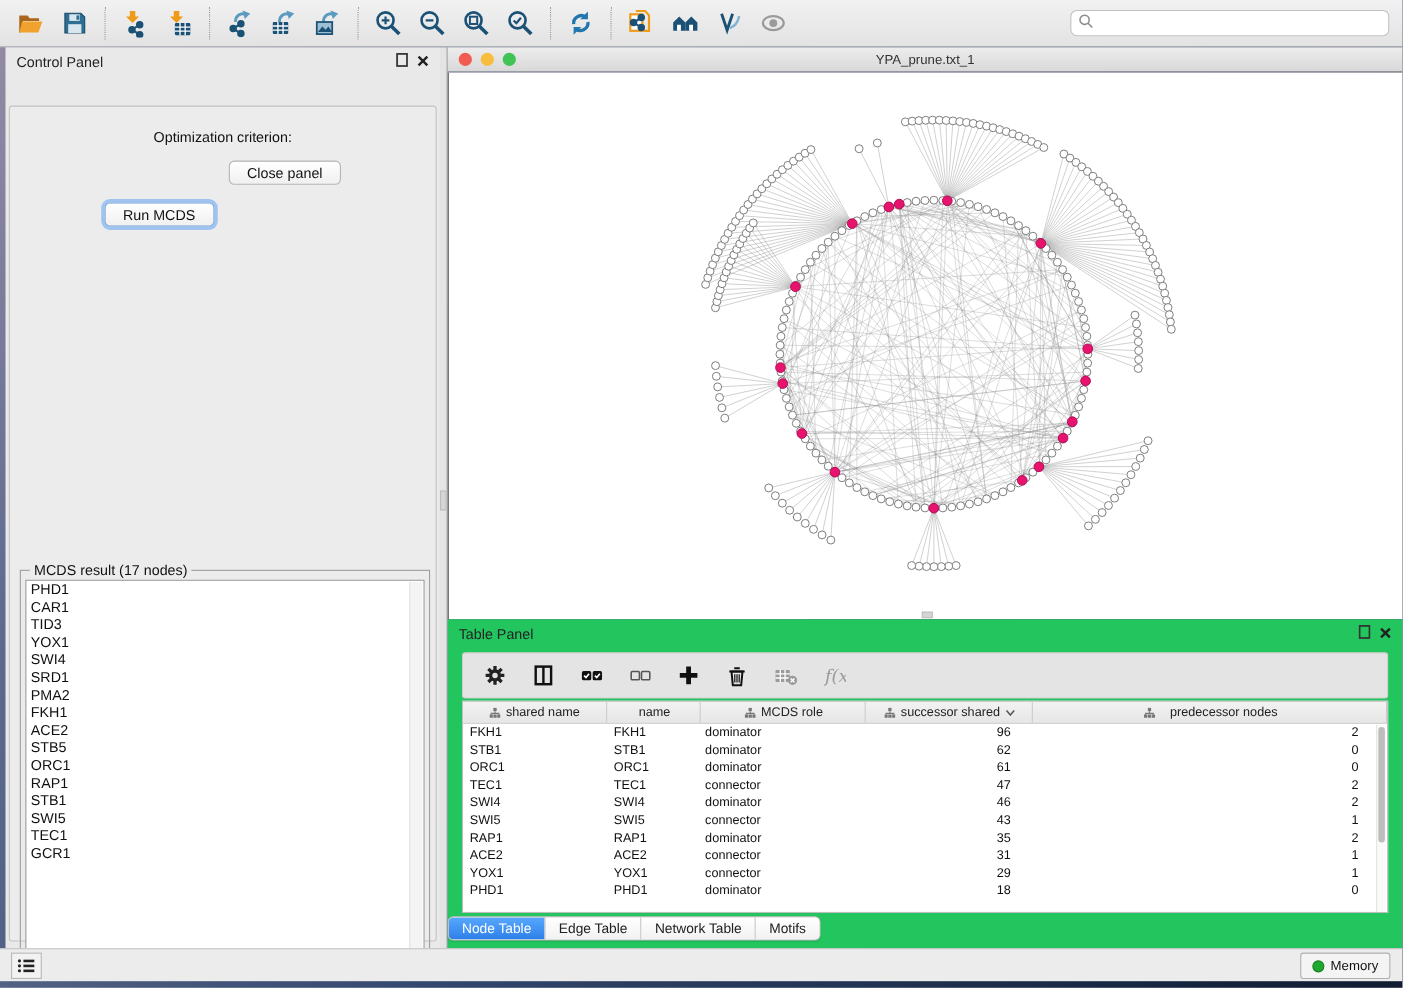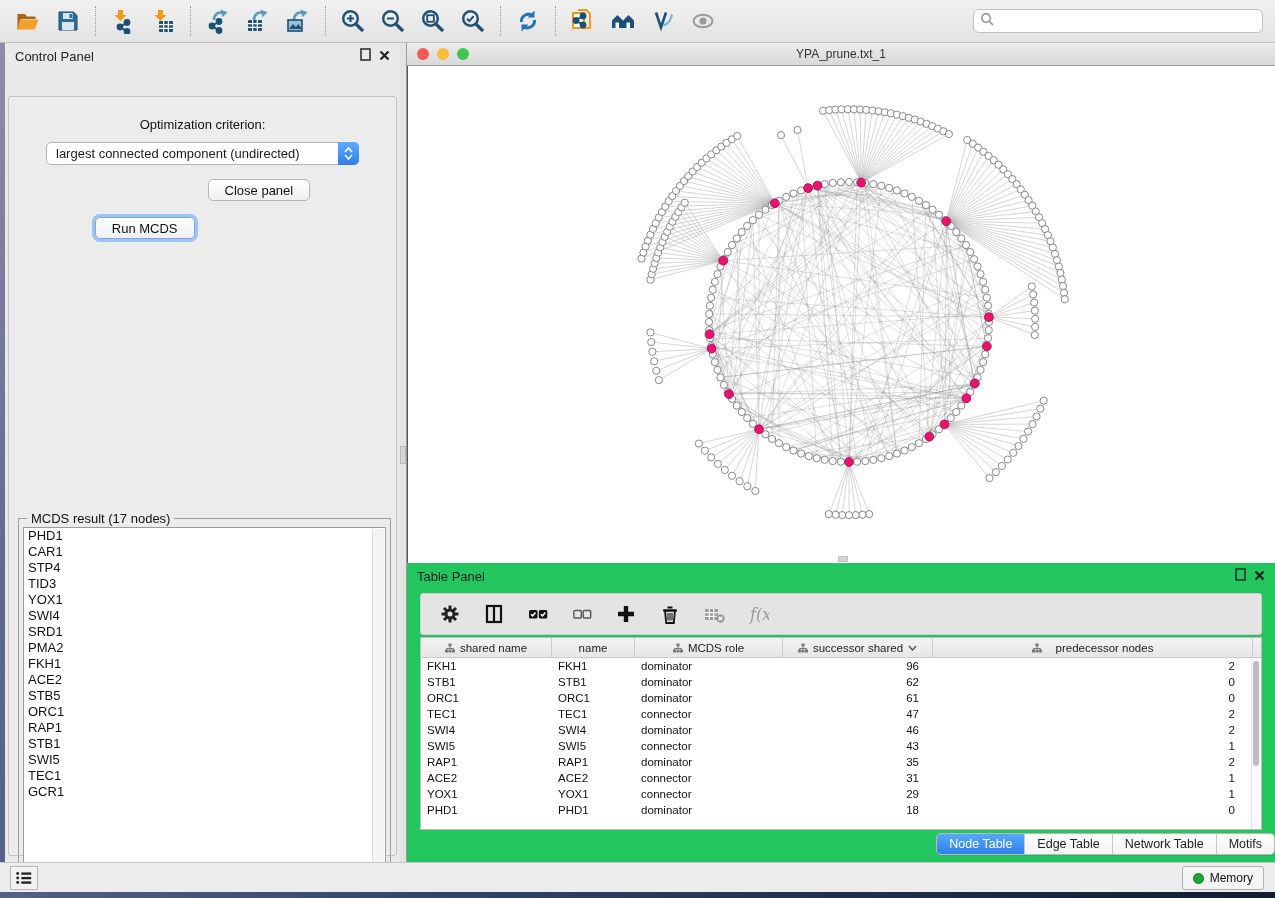--- a/index.html
+++ b/index.html
@@ -58,29 +58,29 @@
   .lights{position:absolute;left:10px;top:5px;display:flex;gap:8px;}
   .light{width:12px;height:12px;border-radius:50%;}
   .net-canvas{position:relative;width:868px;height:497px;background:#fff;border-left:1px solid #555;}
 
   
   .table-panel{position:absolute;left:407px;top:563px;width:868px;height:299px;background:#22c55e;}
   .tp-toolbar{position:absolute;left:13px;top:30px;width:842px;height:42px;background:#e4e4e4;
     border:1px solid #cfcfcf;border-radius:3px;display:flex;align-items:center;gap:22px;padding-left:18px;}
   .tp-icon{display:flex;align-items:center;justify-content:center;}
   .tbl{position:absolute;left:13px;top:74px;width:842px;height:193px;background:#fff;border:1px solid #bdbdbd;overflow:hidden;}
-  .tbl-head{display:flex;height:20px;background:linear-gradient(#f2f2f2,#e6e6e6);border-bottom:1px solid #c9c9c9;}
+  .tbl-head{display:flex;height:20px;background:linear-gradient(#f2f2f2,#e6e6e6);border-bottom:1px solid #c9c9c9;justify-content:space-between;}
   .th{display:flex;align-items:center;justify-content:center;gap:5px;font-size:11.5px;color:#222;
       border-right:1px solid #cccccc;position:relative;}
   .tbl-row{display:flex;height:16px;font-size:11.5px;color:#111;align-items:center;}
   .td{padding:0 6px;white-space:nowrap;overflow:hidden;}
   .td.num{text-align:right;}
   .tbl-scroll{position:absolute;right:1px;top:21px;width:9px;height:171px;background:#fafafa;border-left:1px solid #e4e4e4;}
   .tbl-thumb{position:absolute;left:1px;top:2px;width:6px;height:105px;background:#bdbdbd;border-radius:3px;}
-  .tp-tabs{position:absolute;left:0;top:270px;width:868px;display:flex;justify-content:flex-end;}
+  .tp-tabs{position:absolute;left:0;top:270px;width:868px;display:flex;justify-content:flex-start;}
   .tp-tabs .seg .tab{padding:3px 12px;font-size:12.5px;}
 
   
   .statusbar{position:absolute;left:0;top:862px;width:1275px;height:30px;background:#ececec;border-top:1px solid #c6c6c6;padding-left:19px;}
   .list-btn{position:absolute;left:10px;top:3px;width:28px;height:24px;background:#f2f2f2;border:1px solid #b8b8b8;
     display:flex;align-items:center;justify-content:center;}
   .memory-btn{position:absolute;right:11px;top:3px;height:24px;padding:0 10px;background:#f4f4f4;
     border:1px solid #b0b0b0;border-radius:3px;display:flex;align-items:center;gap:6px;font-size:12px;color:#111;}
   .memory-dot{width:11px;height:11px;border-radius:50%;background:#1ea830;border:1px solid #148022;}
 </style>
@@ -246,46 +246,34 @@
       <span><svg width="11" height="13" viewBox="0 0 11 13">
             <rect x="1" y="1" width="9" height="11" fill="none" stroke="#333" stroke-width="1.6"></rect>
           </svg></span>
       <span><svg width="11" height="11" viewBox="0 0 11 11">
             <path d="M1.5 1.5l8 8M9.5 1.5l-8 8" stroke="#222" stroke-width="2.2"></path>
           </svg></span>
     </span>
   </div>
   <div class="cp-inner">
     <div class="opt-label">Optimization criterion:</div>
-    <div class="dropdown">
-      <span>largest connected component (undirected)</span>
-      <span class="stepper">
-        <svg width="9" height="6" viewBox="0 0 9 6">
-            <path d="M1 5l3.5-4L8 5" fill="none" stroke="#fff" stroke-width="1.6"></path>
-          </svg>
-        <svg width="9" height="6" viewBox="0 0 9 6">
-            <path d="M1 1l3.5 4L8 1" fill="none" stroke="#fff" stroke-width="1.6"></path>
-          </svg>
-      </span>
-    </div>
     <div class="btn-row">
       <div class="mac-btn focused">
           <span>Run MCDS</span>
         </div>
       <div class="mac-btn">
           <span>Close panel</span>
         </div>
     </div>
     <div class="groupbox">
       <span class="legend">MCDS result (17 nodes)</span>
       <div class="result-list" id="result-list">
           <div class="track"></div>
           <div class="result-item">PHD1</div>
           <div class="result-item">CAR1</div>
-          <div class="result-item">STP4</div>
           <div class="result-item">TID3</div>
           <div class="result-item">YOX1</div>
           <div class="result-item">SWI4</div>
           <div class="result-item">SRD1</div>
           <div class="result-item">PMA2</div>
           <div class="result-item">FKH1</div>
           <div class="result-item">ACE2</div>
           <div class="result-item">STB5</div>
           <div class="result-item">ORC1</div>
           <div class="result-item">RAP1</div>

